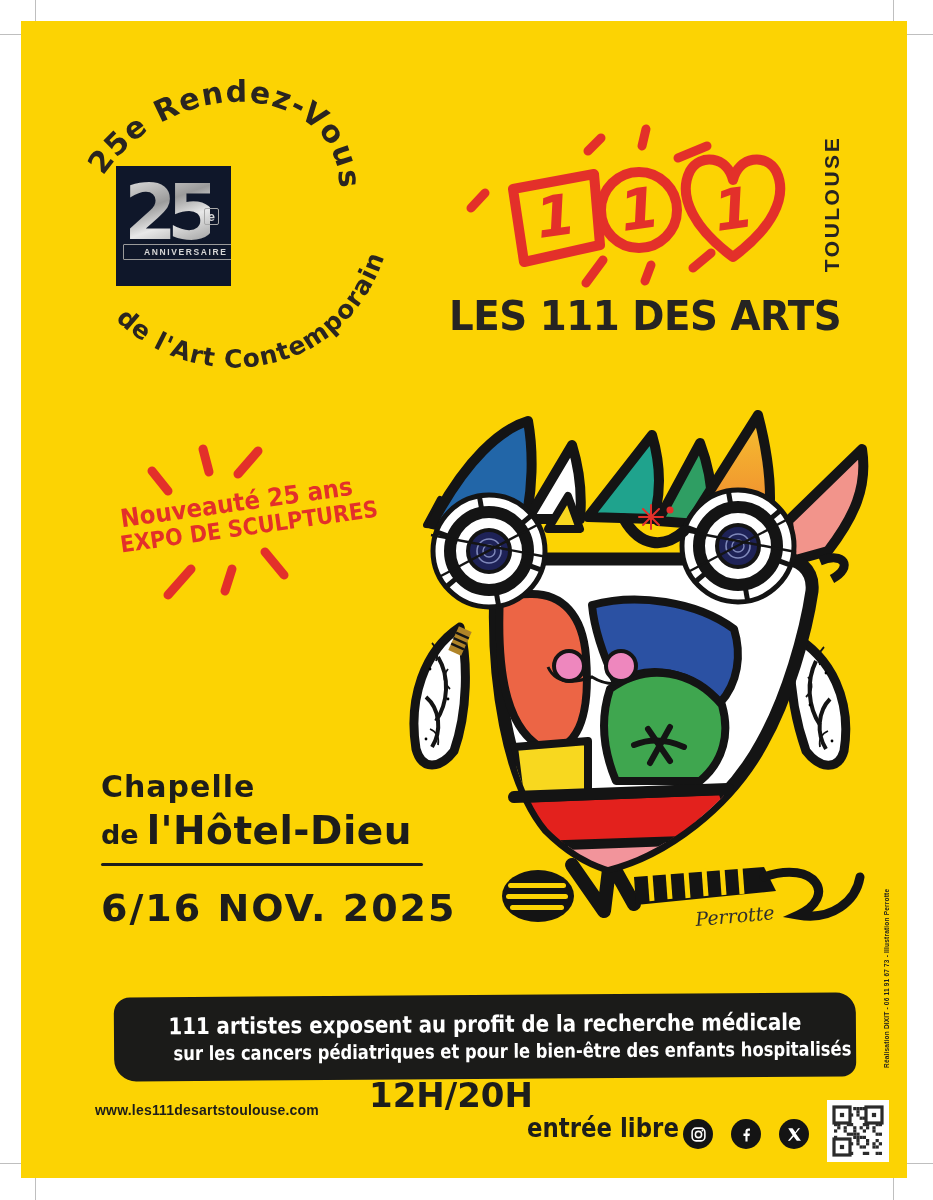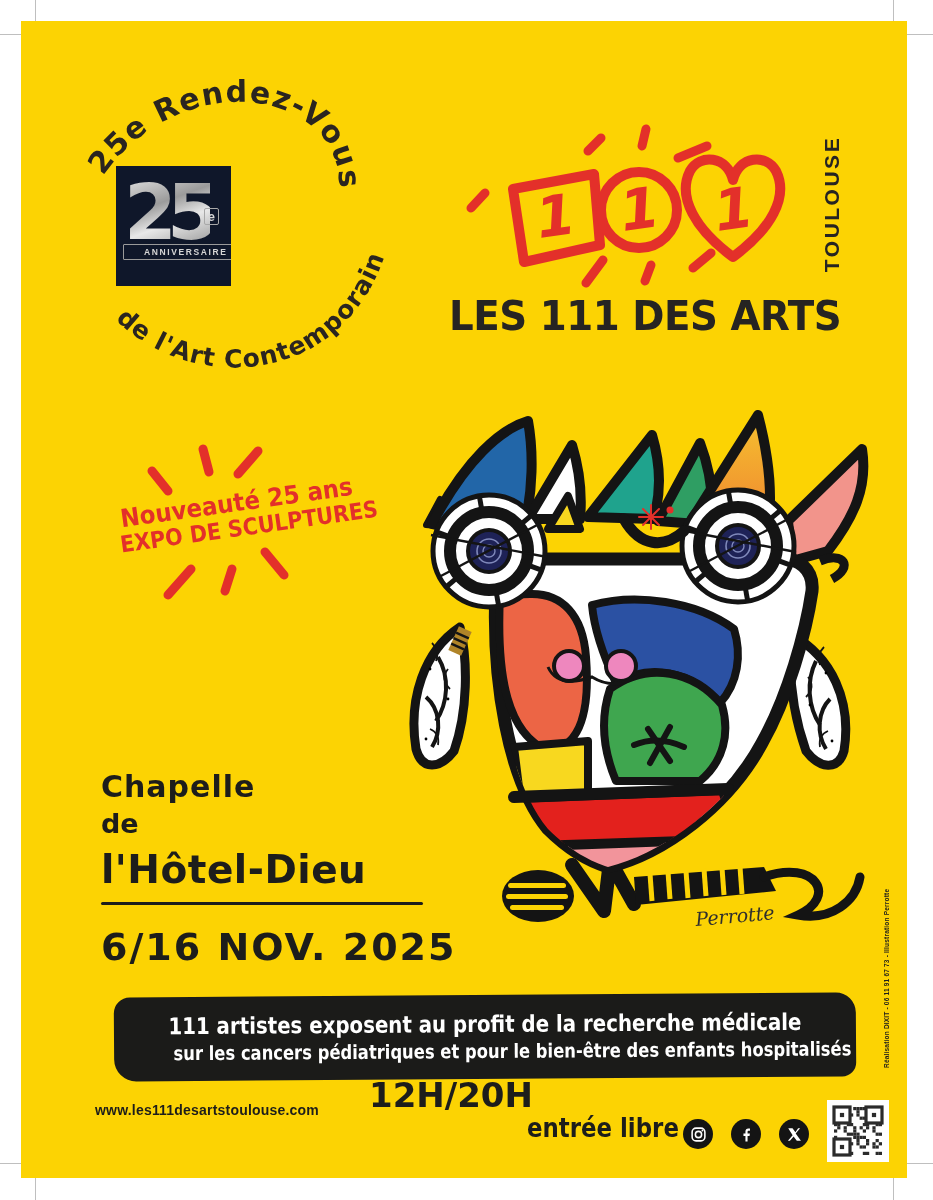--- a/index.html
+++ b/index.html
@@ -67,21 +67,21 @@
   .promo .l2 { font-size:23px; display:inline-block; transform:scaleX(.9); white-space:nowrap; }
   .promo-rays { position:absolute; left:60px; top:412px; width:220px; height:180px; }
   .promo-rays line { stroke:#E3302A; stroke-width:9; stroke-linecap:round; }
 
   
   .face { position:absolute; left:375px; top:378px; width:488px; height:575px; }
 
   
   .venue { position:absolute; left:80px; top:748px; width:335px; color:#1d1d1b; font-family:"DejaVu Sans", sans-serif; }
   .venue .v1 { text-align:left; padding-right:10px; font-size:30px; font-weight:800; letter-spacing:1px; }
-  .venue .v2 { display:flex; align-items:baseline; gap:8px; margin-top:4px;flex-direction:column; }
+  .venue .v2 { display:flex; align-items:baseline; gap:8px; margin-top:4px; }
   .venue .v2 .small { font-size:27px; font-weight:800; }
   .venue .v2 .bigv { font-size:39px; font-weight:800; letter-spacing:0.5px; }
   .venue .rule { margin-top:10px; width:322px; height:3px; background:#1d1d1b; border-radius:2px; }
   .venue .dates { margin-top:20px; font-size:38px; font-weight:800; letter-spacing:2px; white-space:nowrap; }
 
   
   .banner {
     position:absolute; left:93px; top:974px; width:742px; height:84px;
     background:#1B1B19; border-radius:16px 20px 14px 22px; transform:rotate(-0.4deg);
     color:#ffffff; text-align:center; display:flex; flex-direction:column; justify-content:center;

